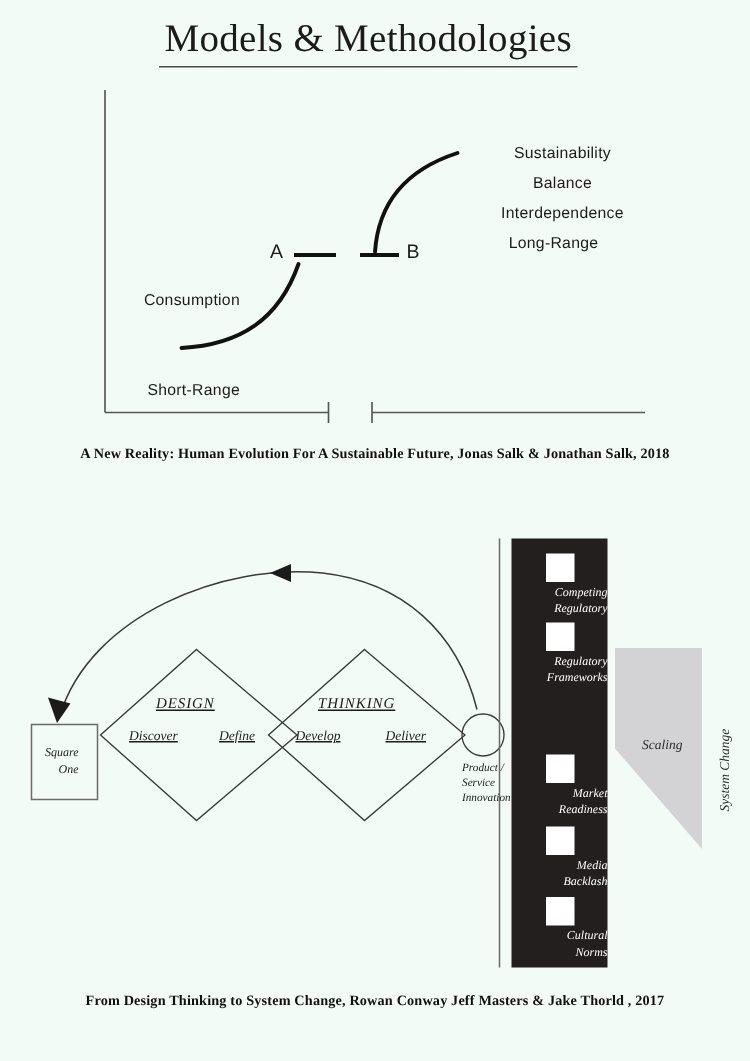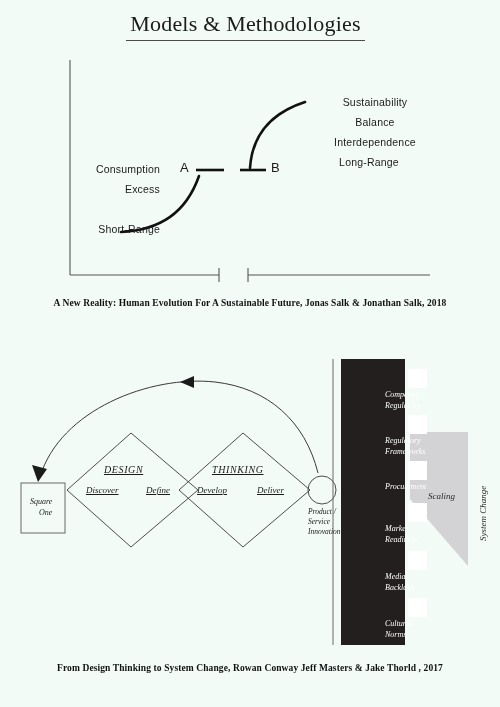--- a/index.html
+++ b/index.html
@@ -23,21 +23,21 @@
   }
 
   
   .page-title {
     position: absolute;
     left: 0;
     top: 11px;
     width: 491px;
     text-align: center;
     font-family: "Liberation Serif", serif;
-    font-size: 22px;
+    font-size: 26px;
     letter-spacing: 0.2px;
     color: #1b1b1b;
   }
   .page-title span.txt {
     display: inline-block;
     padding: 0 4px 3px 4px;
     border-bottom: 1px solid #4a4a4a;
   }
 
   
@@ -51,21 +51,21 @@
   .fig1 svg { display: block; }
 
   .fig1-label {
     position: absolute;
     font-family: "Liberation Sans", sans-serif;
     font-size: 10.5px;
     color: #1b1b1b;
     white-space: nowrap;
     letter-spacing: 0.2px;
   }
-  .grp-a { text-align: right; }
+  .grp-a { text-align: right; margin-top: 31px; }
   .grp-b { text-align: center; }
 
   .ab-letter {
     position: absolute;
     font-family: "Liberation Sans", sans-serif;
     font-size: 13px;
     color: #1b1b1b;
   }
 
   
@@ -123,27 +123,26 @@
     line-height: 10px;
     color: #1b1b1b;
     text-align: left;
     white-space: nowrap;
   }
 
   
   .barrier-item {
     position: absolute;
     width: 64px;
-    text-align: left;
+    text-align: right;
     color: #ffffff;
     font-family: "Liberation Serif", serif;
     font-style: italic;
     font-size: 8px;
     line-height: 10.5px;
-    padding-left: 44px;
   }
   .barrier-sq {
     width: 19px;
     height: 19px;
     background: #ffffff;
     margin: 0 auto 2px auto;
   }
 
   .scaling-text {
     position: absolute;
@@ -188,21 +187,20 @@
 
       <line x1="196" y1="120" x2="224" y2="120" stroke="#111" stroke-width="2.6"></line>
 
       <path d="M250,118 C252,88 268,64 305,52" fill="none" stroke="#111" stroke-width="2.6" stroke-linecap="round"></path>
 
       <line x1="240" y1="120" x2="266" y2="120" stroke="#111" stroke-width="2.6"></line>
     </svg>
 
     <div class="ab-letter" style="left:180px; top:110px;">A</div>
     <div class="fig1-label grp-a" style="left:40px; top:113px; width:120px; text-align:right;">Consumption</div>
-    <div class="fig1-label grp-a" style="left:40px; top:133px; width:120px; text-align:right;">Excess</div>
     <div class="fig1-label grp-a" style="left:40px; top:173px; width:120px; text-align:right;">Short-Range</div>
 
     <div class="ab-letter" style="left:271px; top:110px;">B</div>
     <div class="fig1-label grp-b" style="left:310px; top:46px; width:130px; text-align:center;">Sustainability</div>
     <div class="fig1-label grp-b" style="left:310px; top:66px; width:130px; text-align:center;">Balance</div>
     <div class="fig1-label grp-b" style="left:310px; top:86px; width:130px; text-align:center;">Interdependence</div>
     <div class="fig1-label grp-b" style="left:304px; top:106px; width:130px; text-align:center;">Long-Range</div>
   </div>
 
   <div class="caption caption1">A New Reality: Human Evolution For A Sustainable Future, Jonas Salk &amp; Jonathan Salk, 2018</div>
@@ -253,25 +251,20 @@
     <div class="barrier-item" style="left:341px; top:14px;">
       <div class="barrier-sq"></div>
       <div>Competing</div>
       <div>Regulatory</div>
     </div>
     <div class="barrier-item" style="left:341px; top:60px;">
       <div class="barrier-sq"></div>
       <div>Regulatory</div>
       <div>Frameworks</div>
     </div>
-    <div class="barrier-item" style="left:341px; top:106px;">
-      <div class="barrier-sq"></div>
-      <div>Procurement</div>
-      <div></div>
-    </div>
     <div class="barrier-item" style="left:341px; top:148px;">
       <div class="barrier-sq"></div>
       <div>Market</div>
       <div>Readiness</div>
     </div>
     <div class="barrier-item" style="left:341px; top:196px;">
       <div class="barrier-sq"></div>
       <div>Media</div>
       <div>Backlash</div>
     </div>

